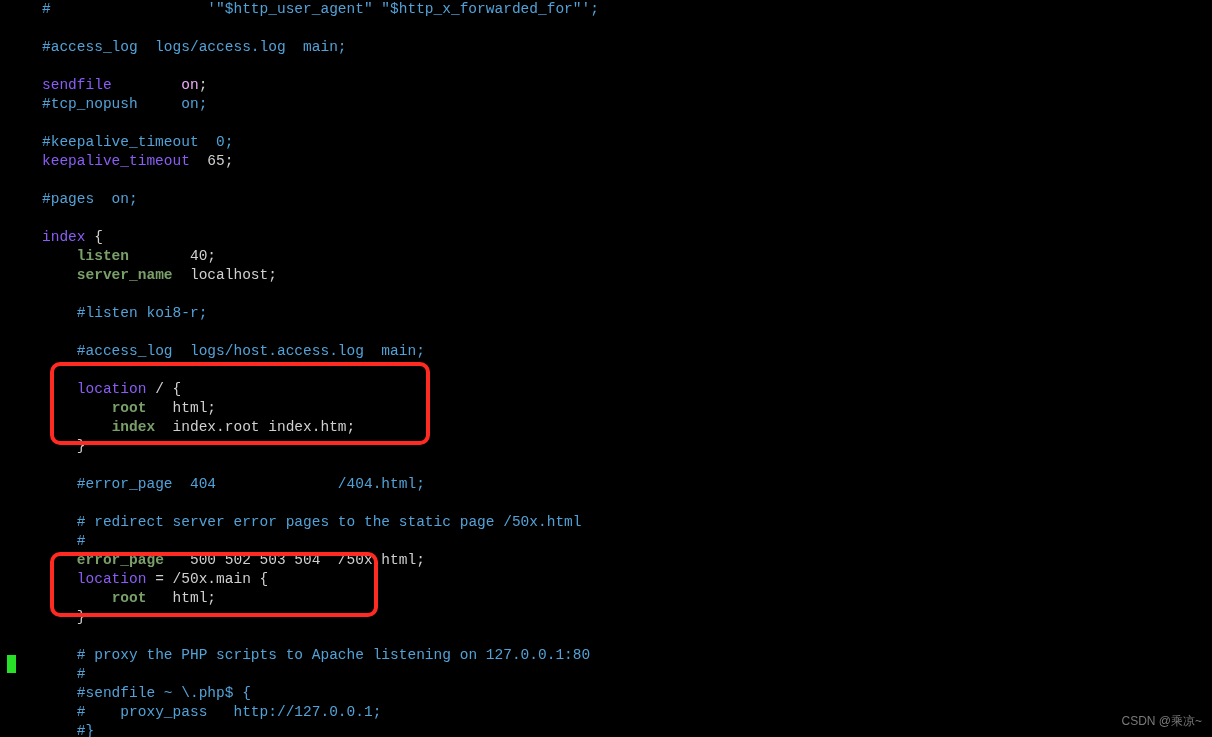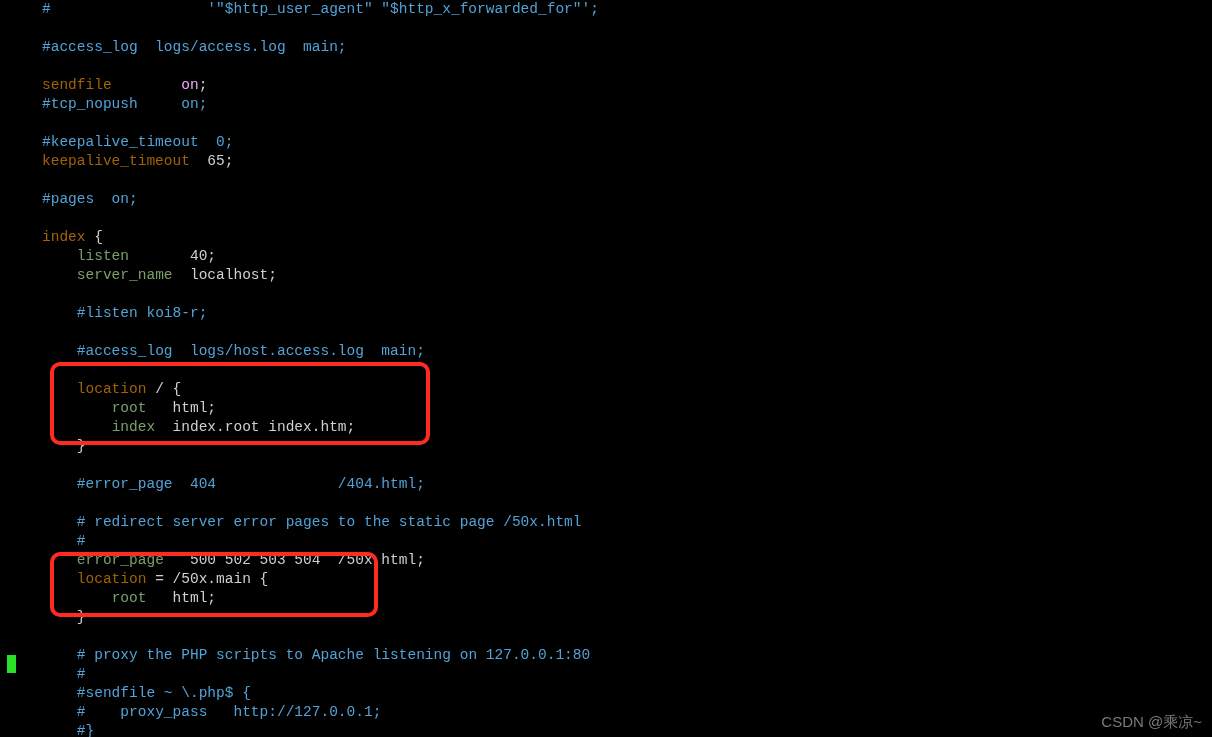--- a/index.html
+++ b/index.html
@@ -15,43 +15,43 @@
     overflow: hidden;
     position: relative;
   }
   pre {
     white-space: pre;
     font-family: inherit;
     padding-left: 42px;
     padding-top: 0;
   }
   .c-cmt   { color: #52a2d8; }     
-  .c-kw    { color: #a16207; text-align: right; }     
-  .c-kw2   { color: #7aa06a; }     
+  .c-kw    { color: #8b5cf6; text-align: right; }     
+  .c-kw2   { color: #7aa06a; font-weight: bold; }     
   .c-val   { color: #f0abfc; }     
   .c-ident { color: #d0d0d0; }
   .box {
     position: absolute;
     border: 4px solid #ff2a22;
     border-radius: 10px;
     pointer-events: none;
   }
   #box1 { left: 50px;  top: 362px; width: 380px; height: 83px; }
   #box2 { left: 50px;  top: 552px; width: 328px; height: 65px; }
   .cursor {
     position: absolute;
     left: 7px; top: 655px;
     width: 9px; height: 18px;
     background: #28e028;
   }
   .watermark {
     position: absolute;
     right: 10px; bottom: 6px;
     color: #7a7a7a;
-    font-size: 15px;
+    font-size: 12px;
     font-family: Arial, sans-serif;
   }
 </style>
 </head>
 <body>
 
 <pre id="code"><span class="c-cmt">#                  '"$http_user_agent" "$http_x_forwarded_for"';</span>
 
 <span class="c-cmt">#access_log  logs/access.log  main;</span>
 

